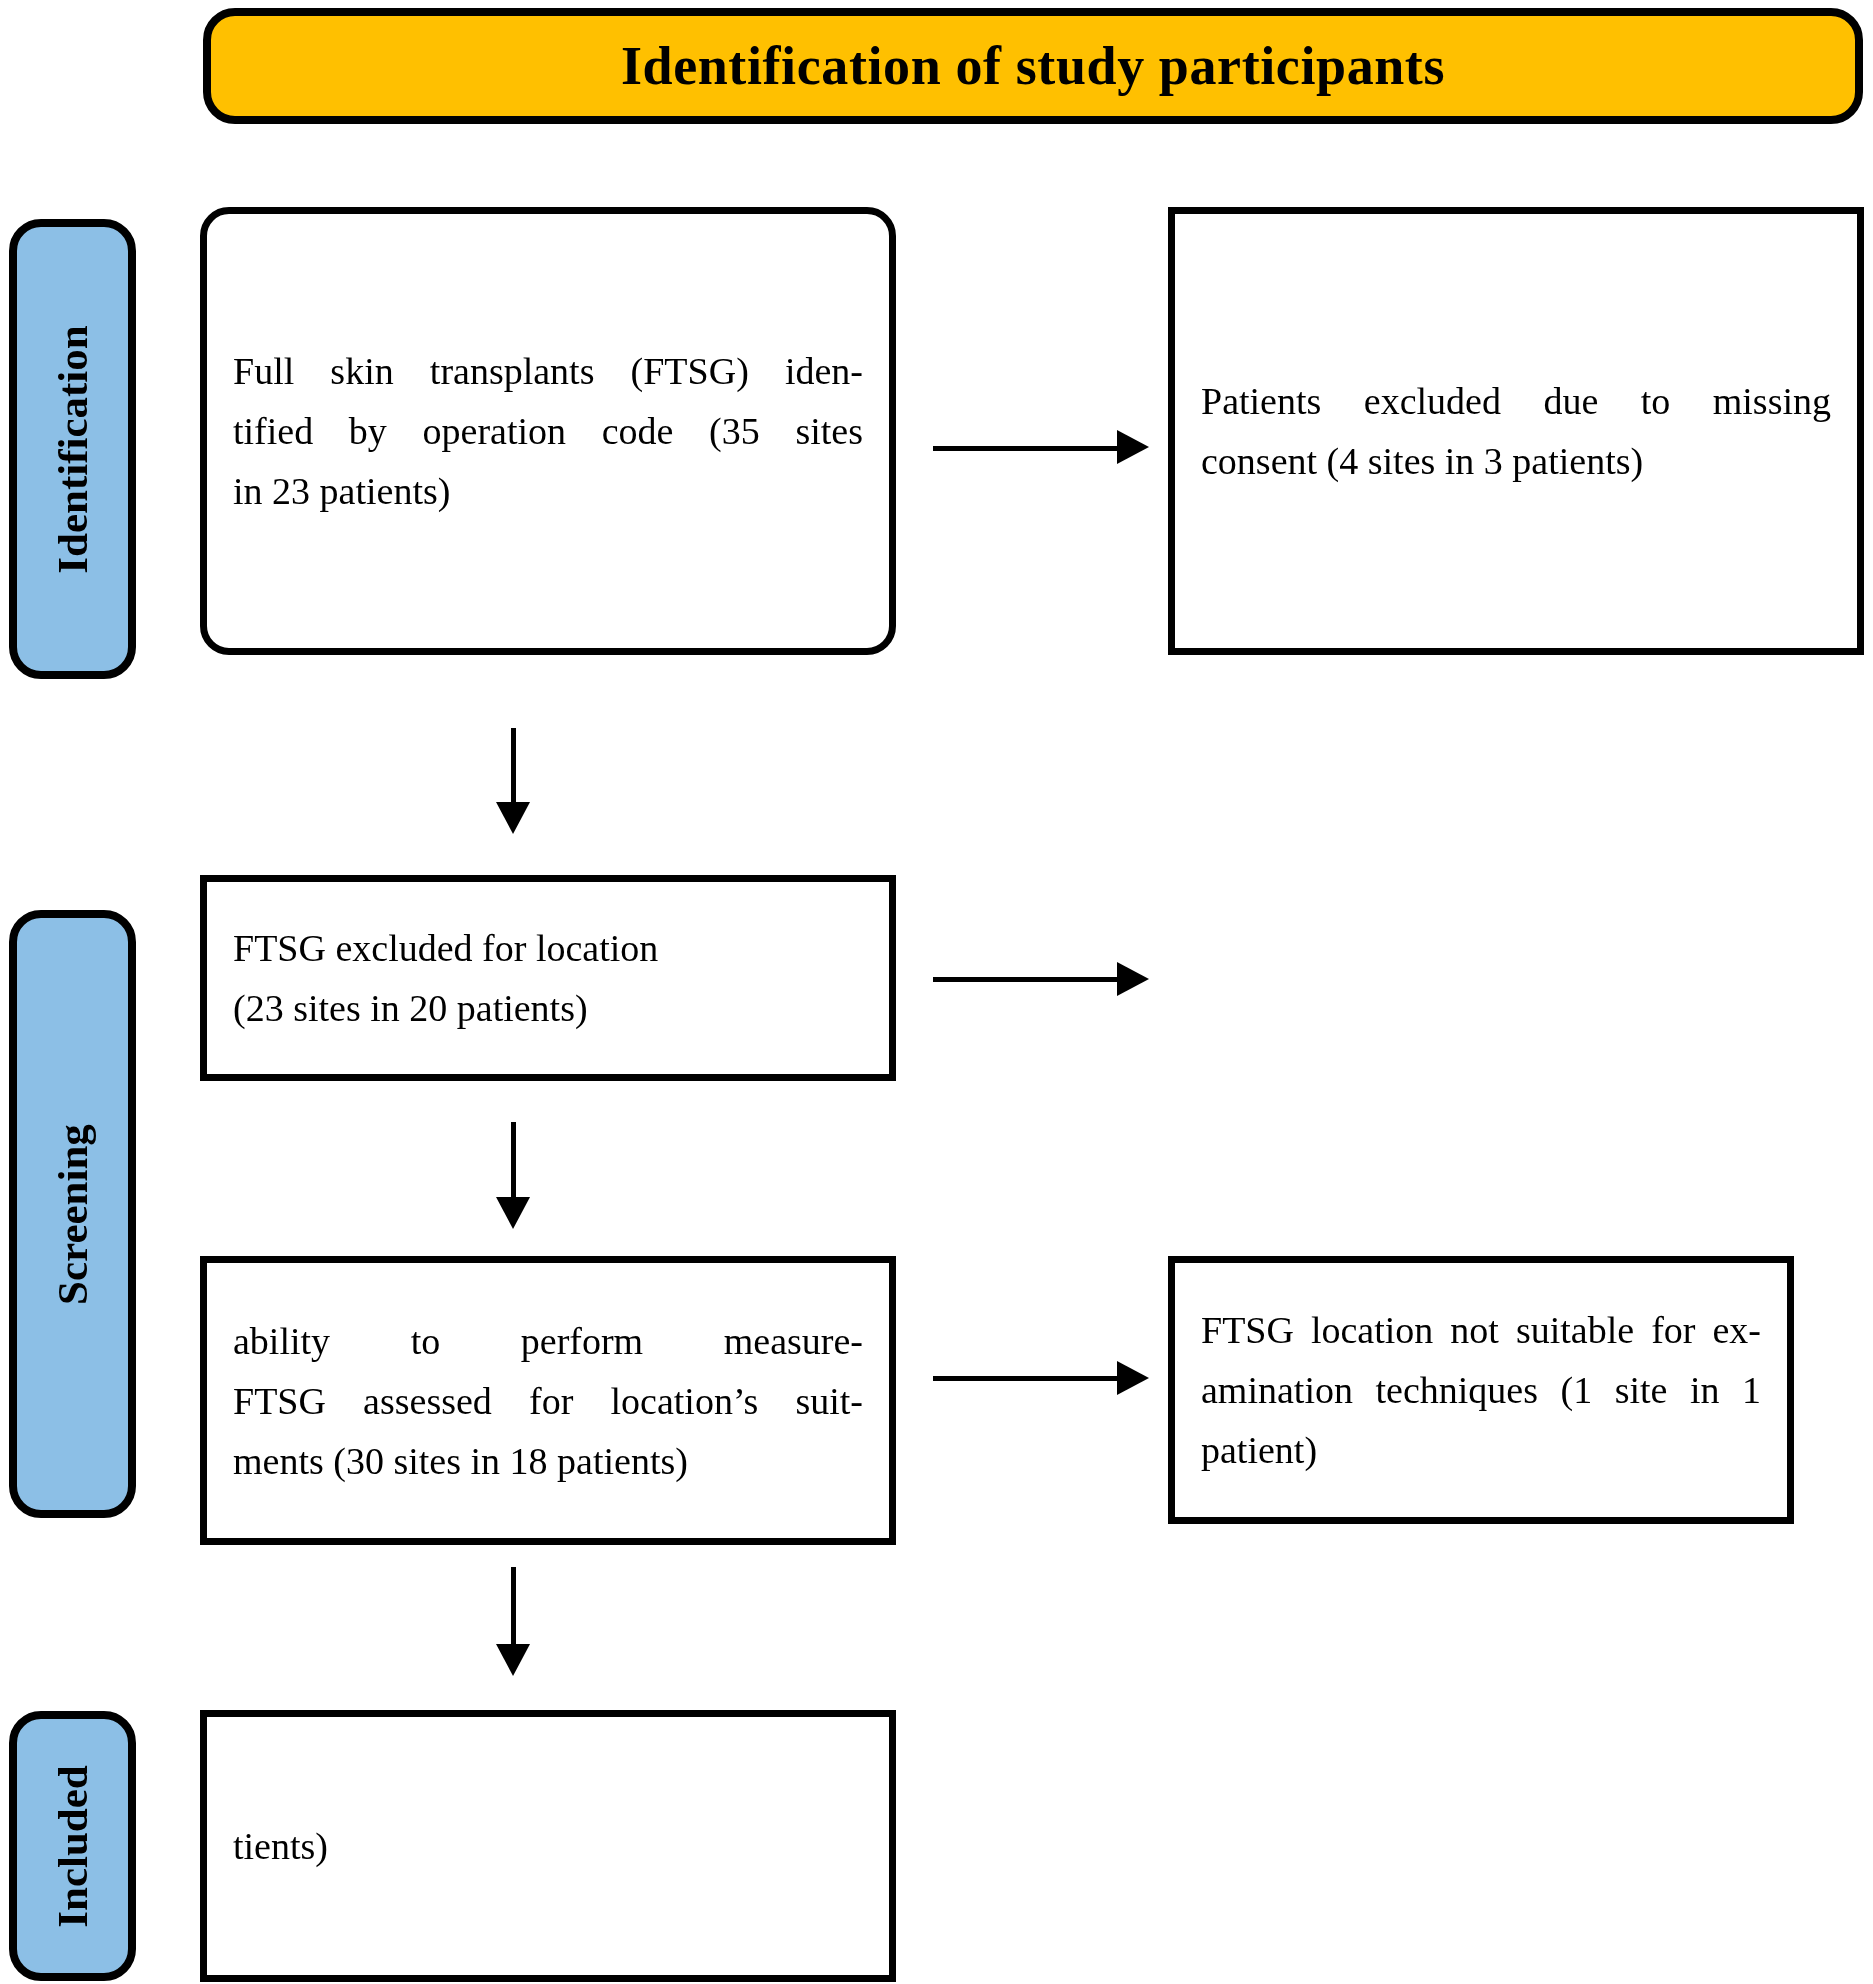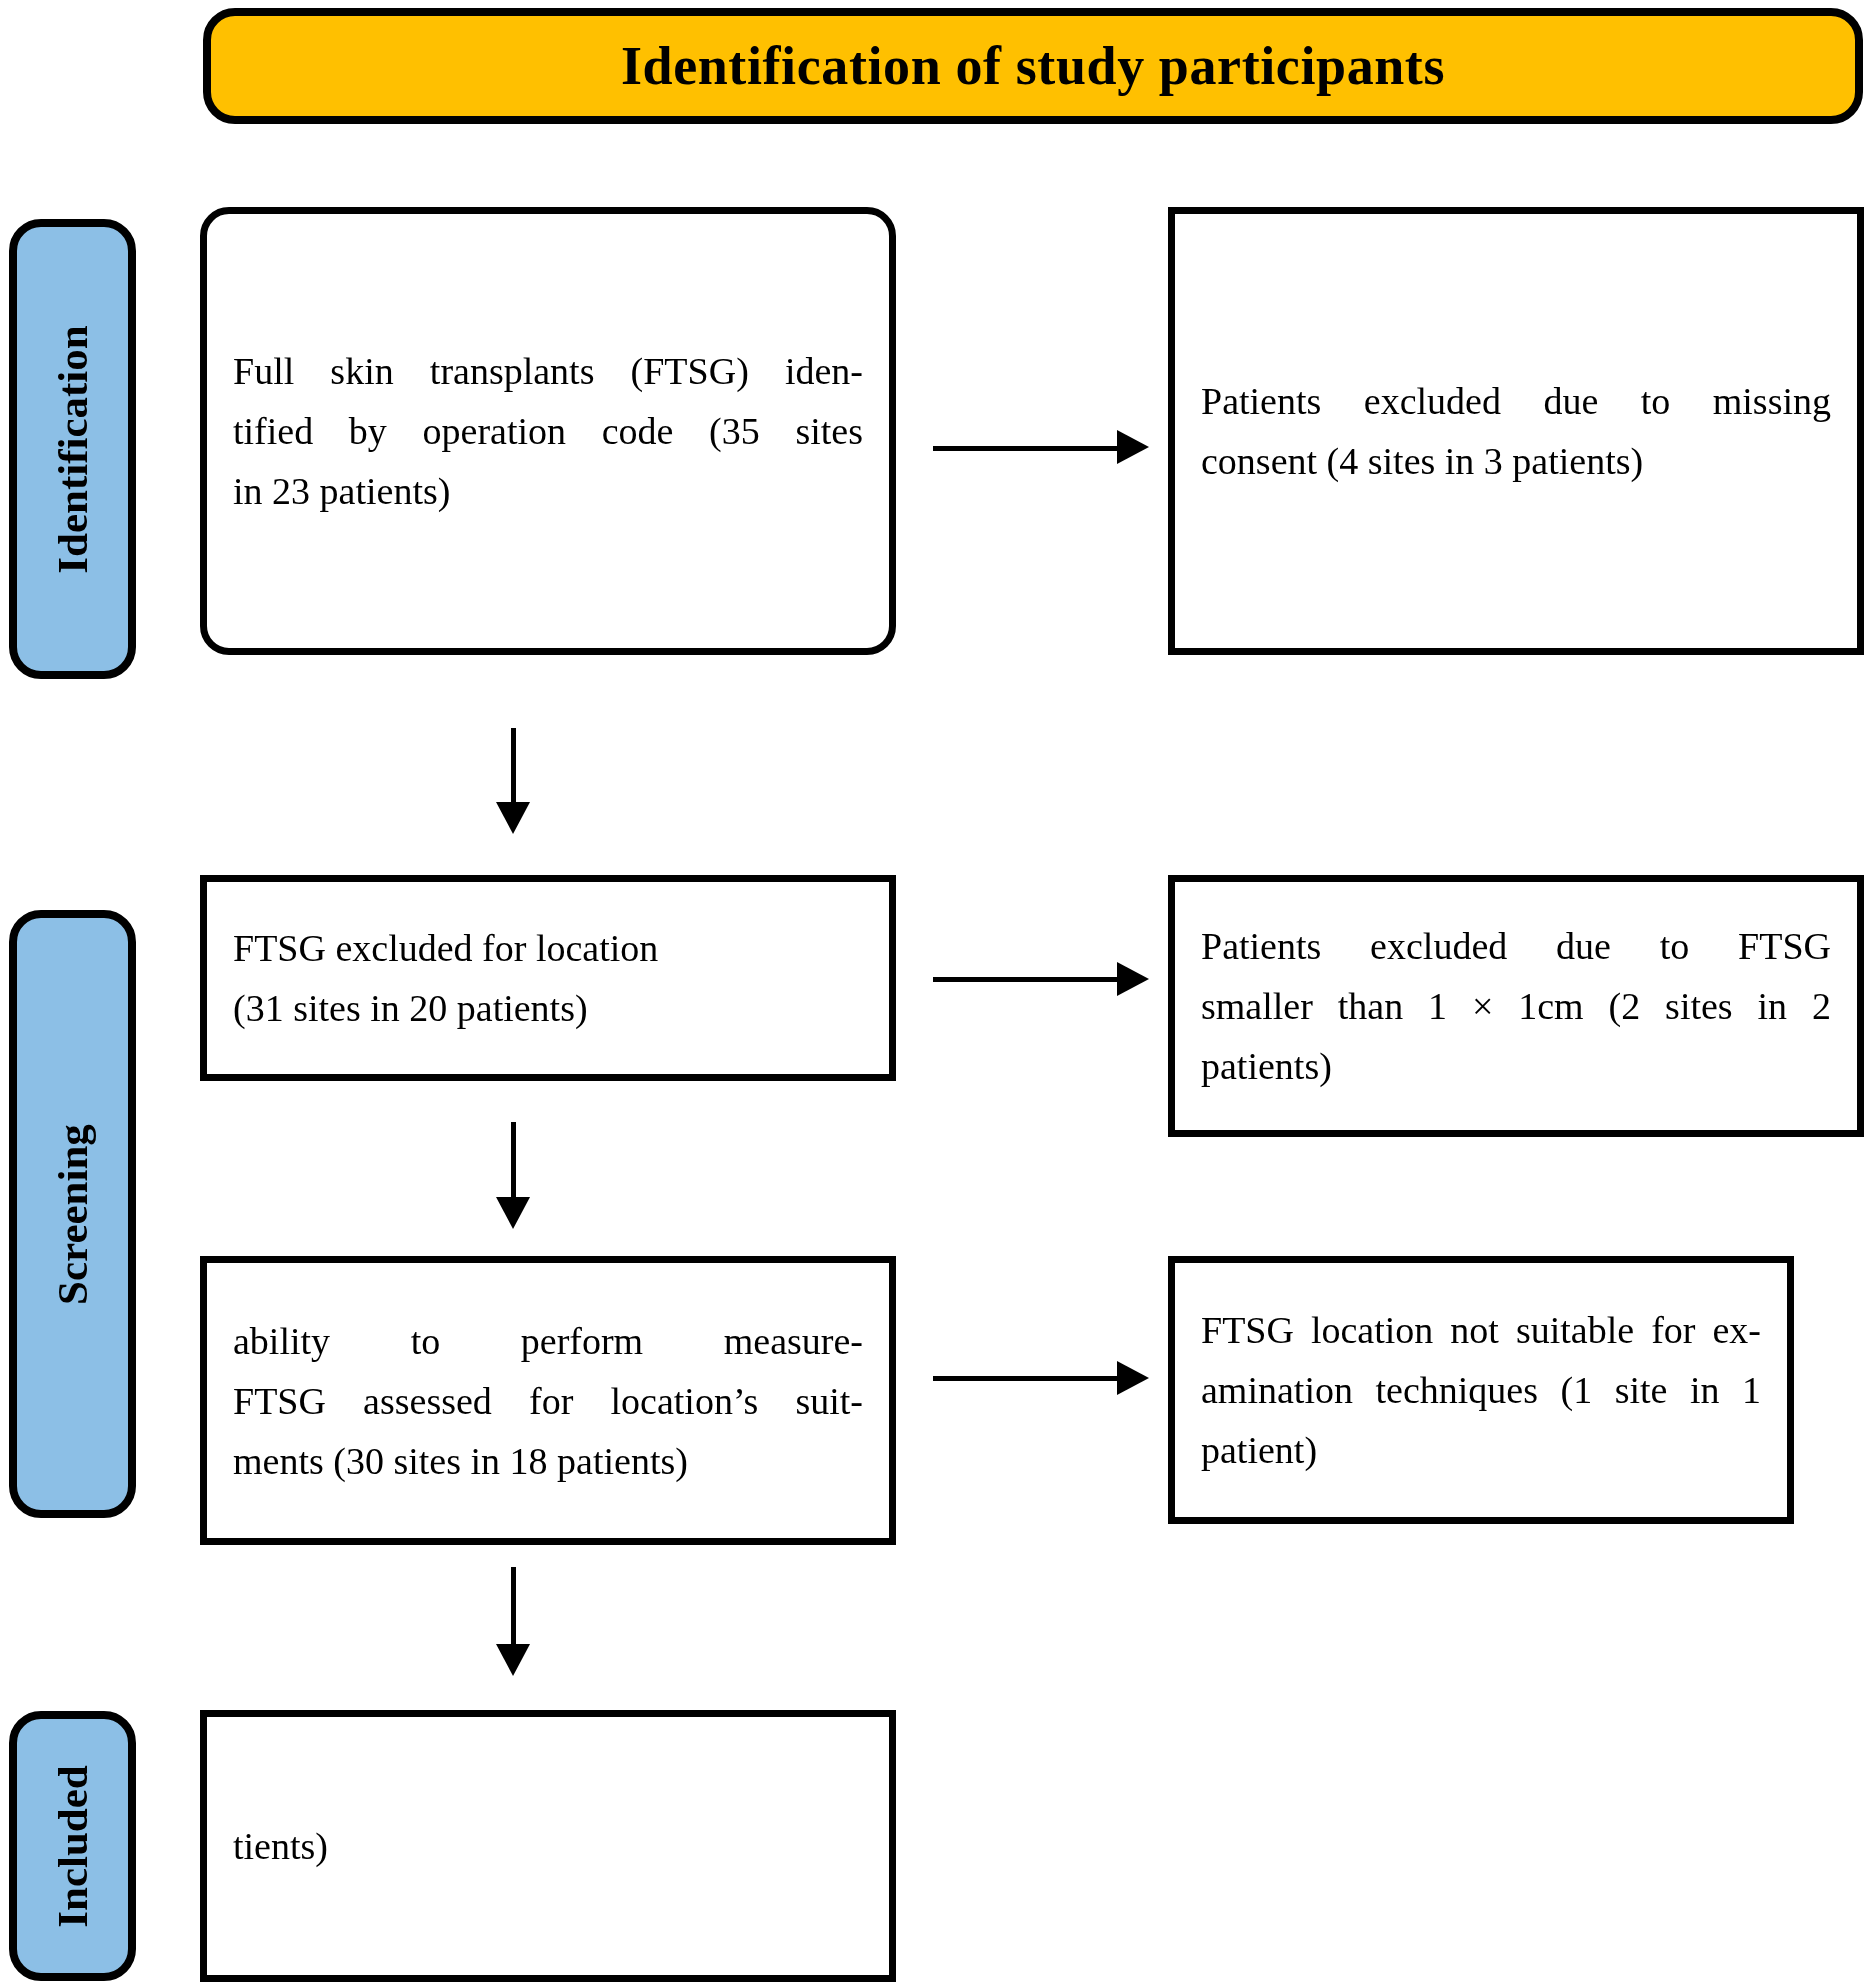--- a/index.html
+++ b/index.html
@@ -107,26 +107,21 @@
     <div class="ln">tified by operation code (35 sites</div>
     <div class="ln left">in 23 patients)</div>
   </div>
   <div class="wbox" id="box-excluded-consent">
     <div class="ln">Patients excluded due to missing</div>
     <div class="ln left">consent (4 sites in 3 patients)</div>
   </div>
 
   <div class="wbox" id="box-assessed-location">
     <div class="ln left">FTSG excluded for location</div>
-    <div class="ln left">(31 sites in 20 patients)</div>
-  </div>
-  <div class="wbox" id="box-excluded-small">
-    <div class="ln">Patients excluded due to FTSG</div>
-    <div class="ln">smaller than 1 × 1cm (2 sites in 2</div>
-    <div class="ln left">patients)</div>
+    <div class="ln left">(23 sites in 20 patients)</div>
   </div>
 
   <div class="wbox" id="box-assessed-suitability">
     <div class="ln">ability to perform measure-</div>
     <div class="ln">FTSG assessed for location’s suit-</div>
     <div class="ln left">ments (30 sites in 18 patients)</div>
   </div>
   <div class="wbox" id="box-not-suitable">
     <div class="ln">FTSG location not suitable for ex-</div>
     <div class="ln">amination techniques (1 site in 1</div>

